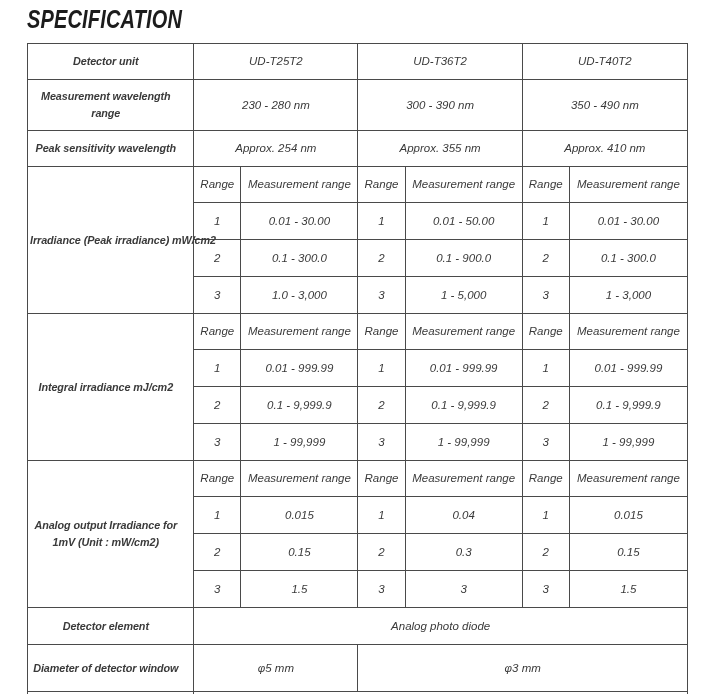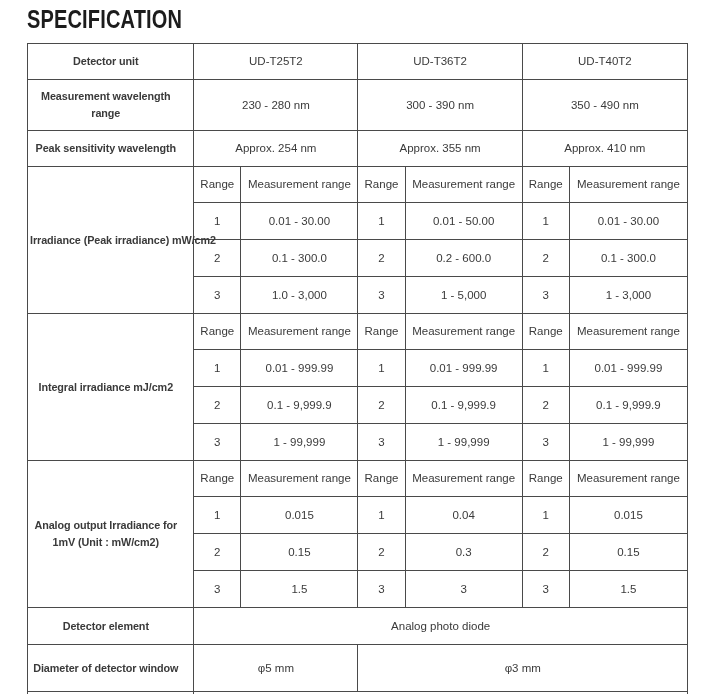--- a/index.html
+++ b/index.html
@@ -12,20 +12,21 @@
     height: 694px;
     font-family: "Liberation Sans", sans-serif;
     color: #333333;
     overflow: hidden;
   }
   .page {
     position: relative;
     width: 663px;
     height: 694px;
     box-sizing: border-box;
+    font-style: italic;
   }
   .page-title {
     position: absolute;
     left: 27px;
     top: 4px;
     font-family: "Liberation Sans Narrow", "Liberation Sans", sans-serif;
     font-size: 25px;
     font-weight: 700;
     letter-spacing: 0.2px;
     color: #1c1c1c;
@@ -145,21 +146,21 @@
         <td class="numcell h-val">0.01 - 30.00</td>
         <td class="numcell h-val">1</td>
         <td class="numcell h-val">0.01 - 50.00</td>
         <td class="numcell h-val">1</td>
         <td class="numcell h-val">0.01 - 30.00</td>
       </tr>
       <tr>
         <td class="numcell h-val">2</td>
         <td class="numcell h-val">0.1 - 300.0</td>
         <td class="numcell h-val">2</td>
-        <td class="numcell h-val">0.2 - 600.0</td>
+        <td class="numcell h-val">0.1 - 900.0</td>
         <td class="numcell h-val">2</td>
         <td class="numcell h-val">0.1 - 300.0</td>
       </tr>
       <tr>
         <td class="numcell h-val">3</td>
         <td class="numcell h-val">1.0 - 3,000</td>
         <td class="numcell h-val">3</td>
         <td class="numcell h-val">1 - 5,000</td>
         <td class="numcell h-val">3</td>
         <td class="numcell h-val">1 - 3,000</td>

